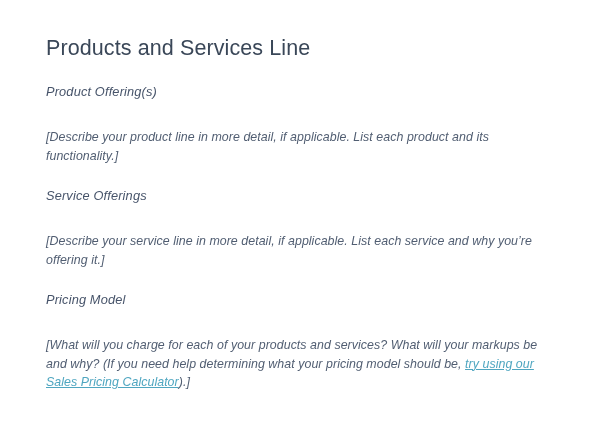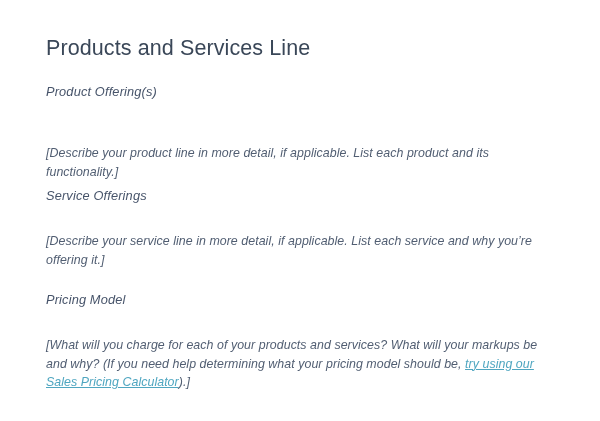--- a/index.html
+++ b/index.html
@@ -65,21 +65,21 @@
   .inline-link {
     color: #4fa6c0;
     text-decoration: underline;
     text-decoration-color: #4fa6c0;
     font-style: italic;
     cursor: pointer;
   }
 
   
   #sec-product   { top: 84px; }
-  #sec-product .section-body   { margin-top: 44px; width: 496px; }
+  #sec-product .section-body   { margin-top: 28px; width: 496px; }
 
   #sec-service   { top: 188px; }
   #sec-service .section-body   { margin-top: 28px; width: 496px; }
 
   #sec-pricing   { top: 292px; }
   #sec-pricing .section-body   { margin-top: 28px; width: 514px; }
 </style>
 </head>
 <body>
 

